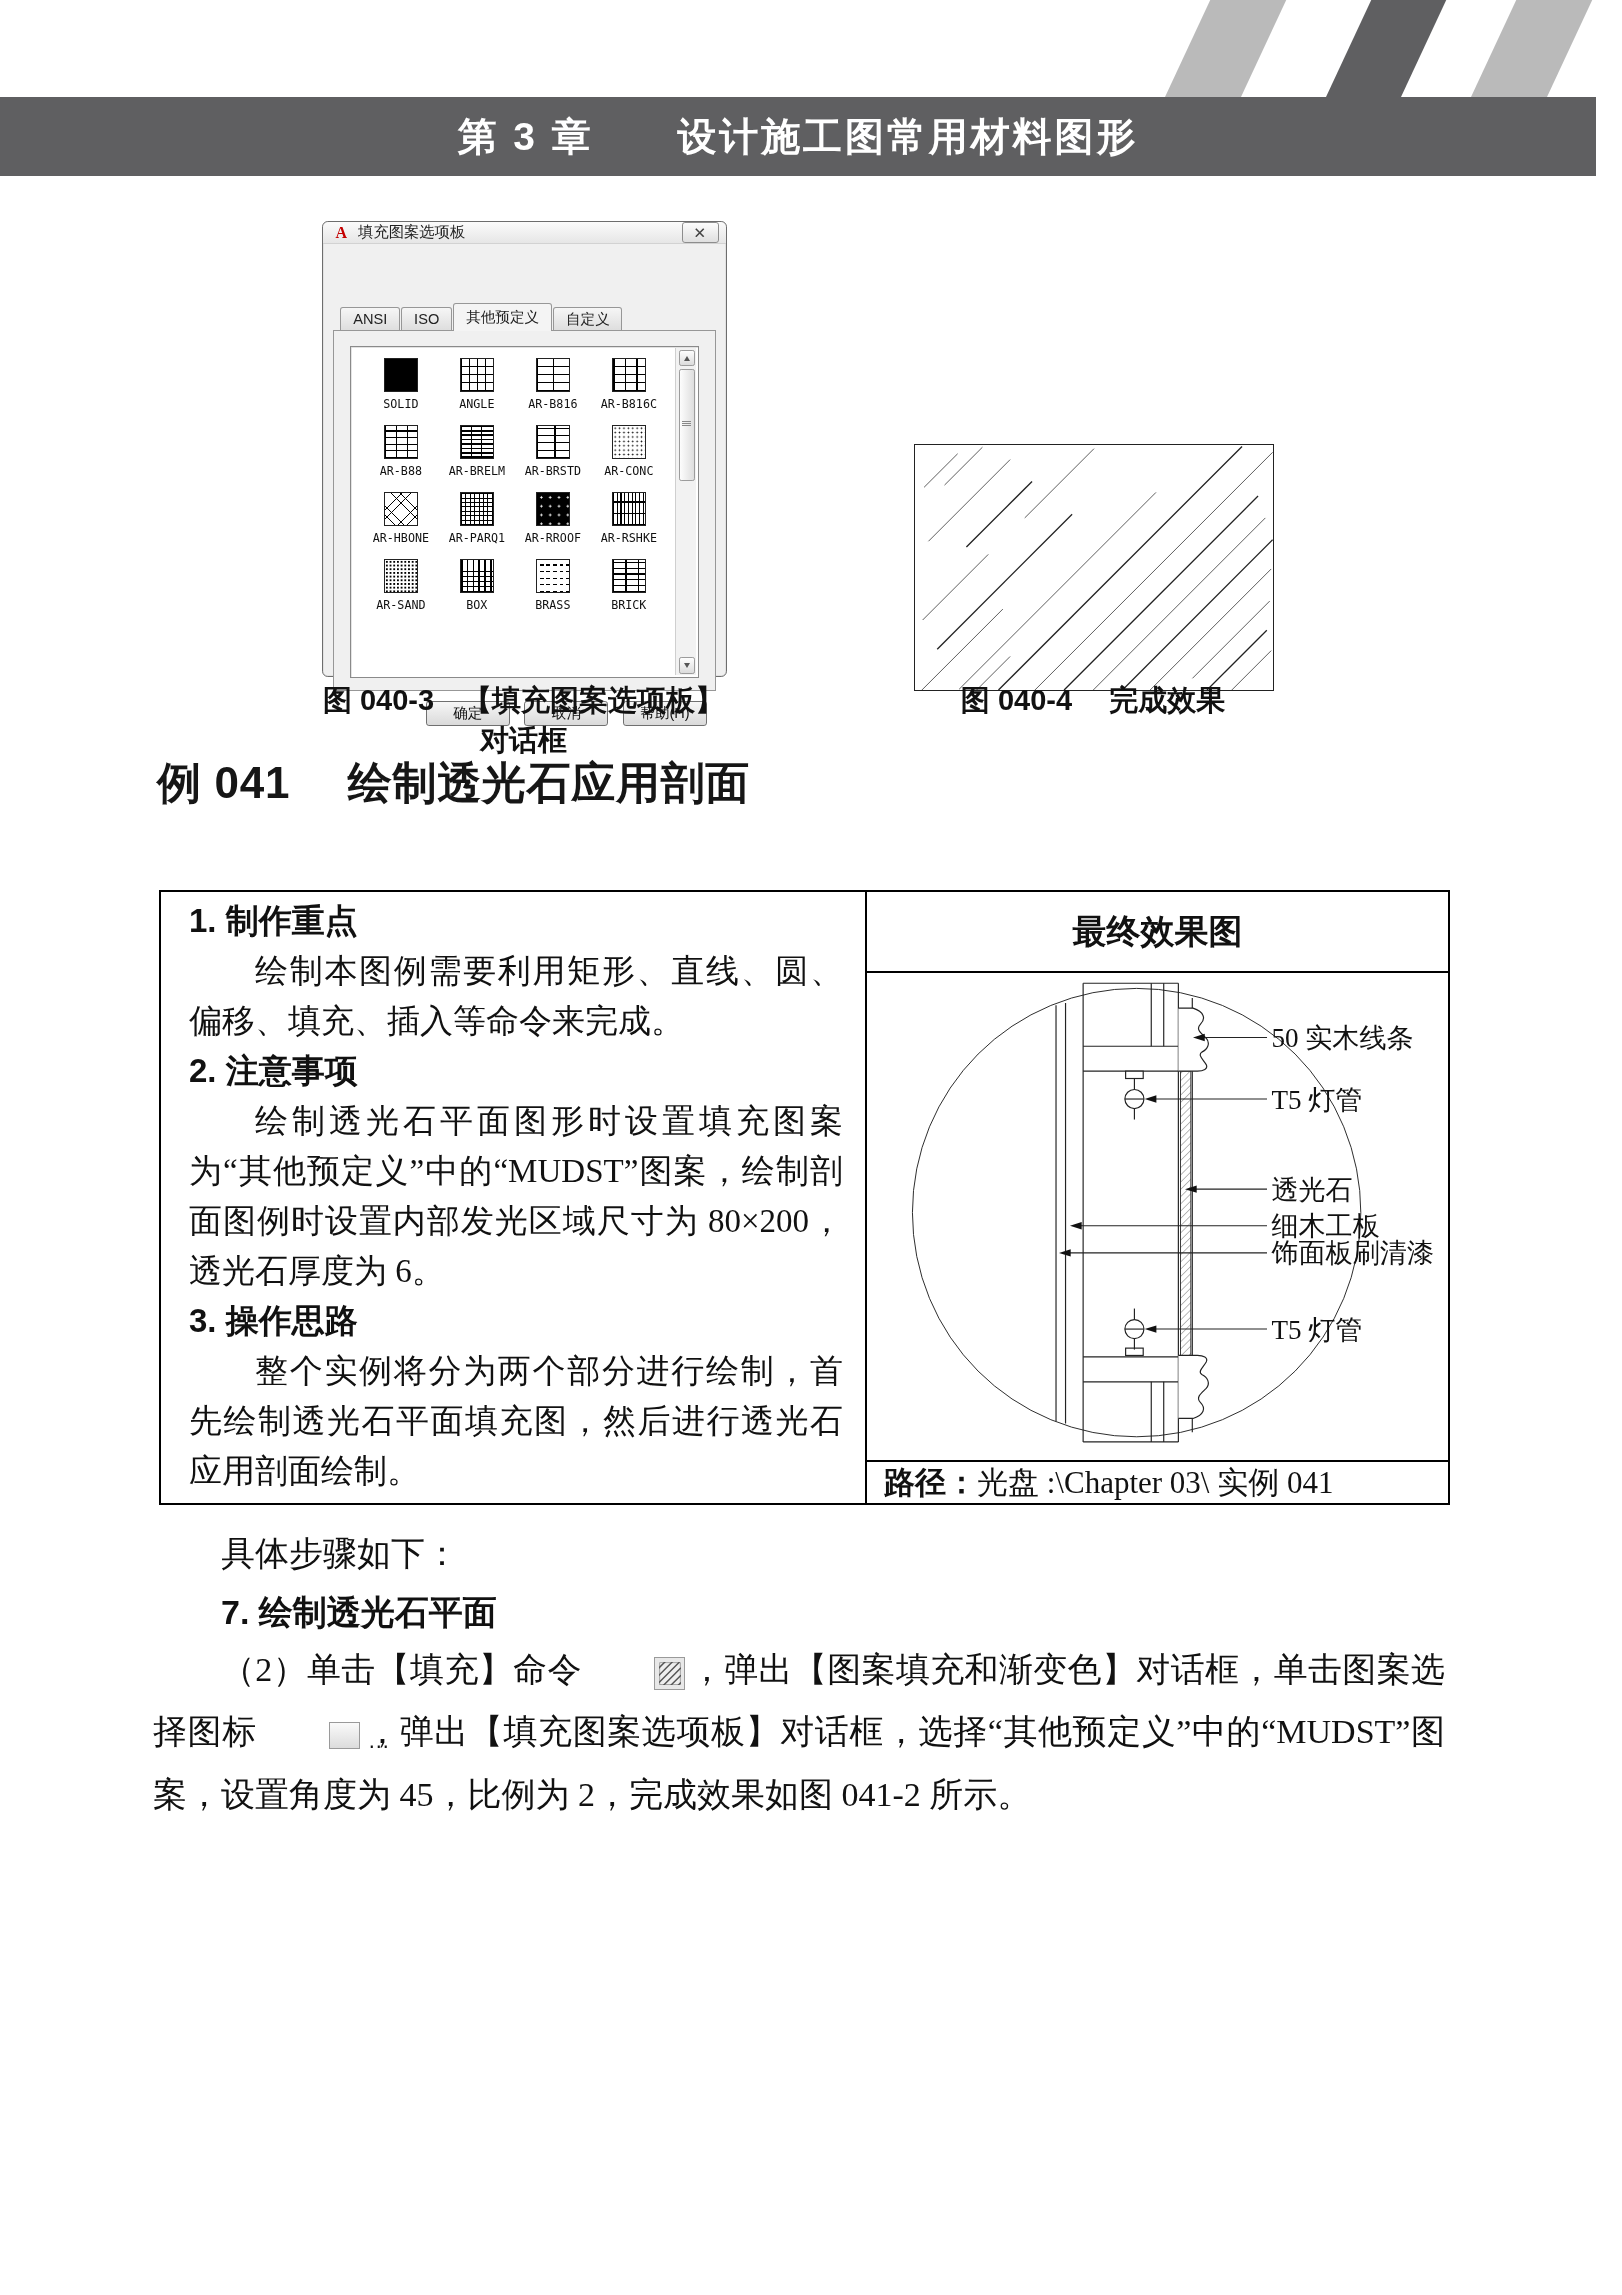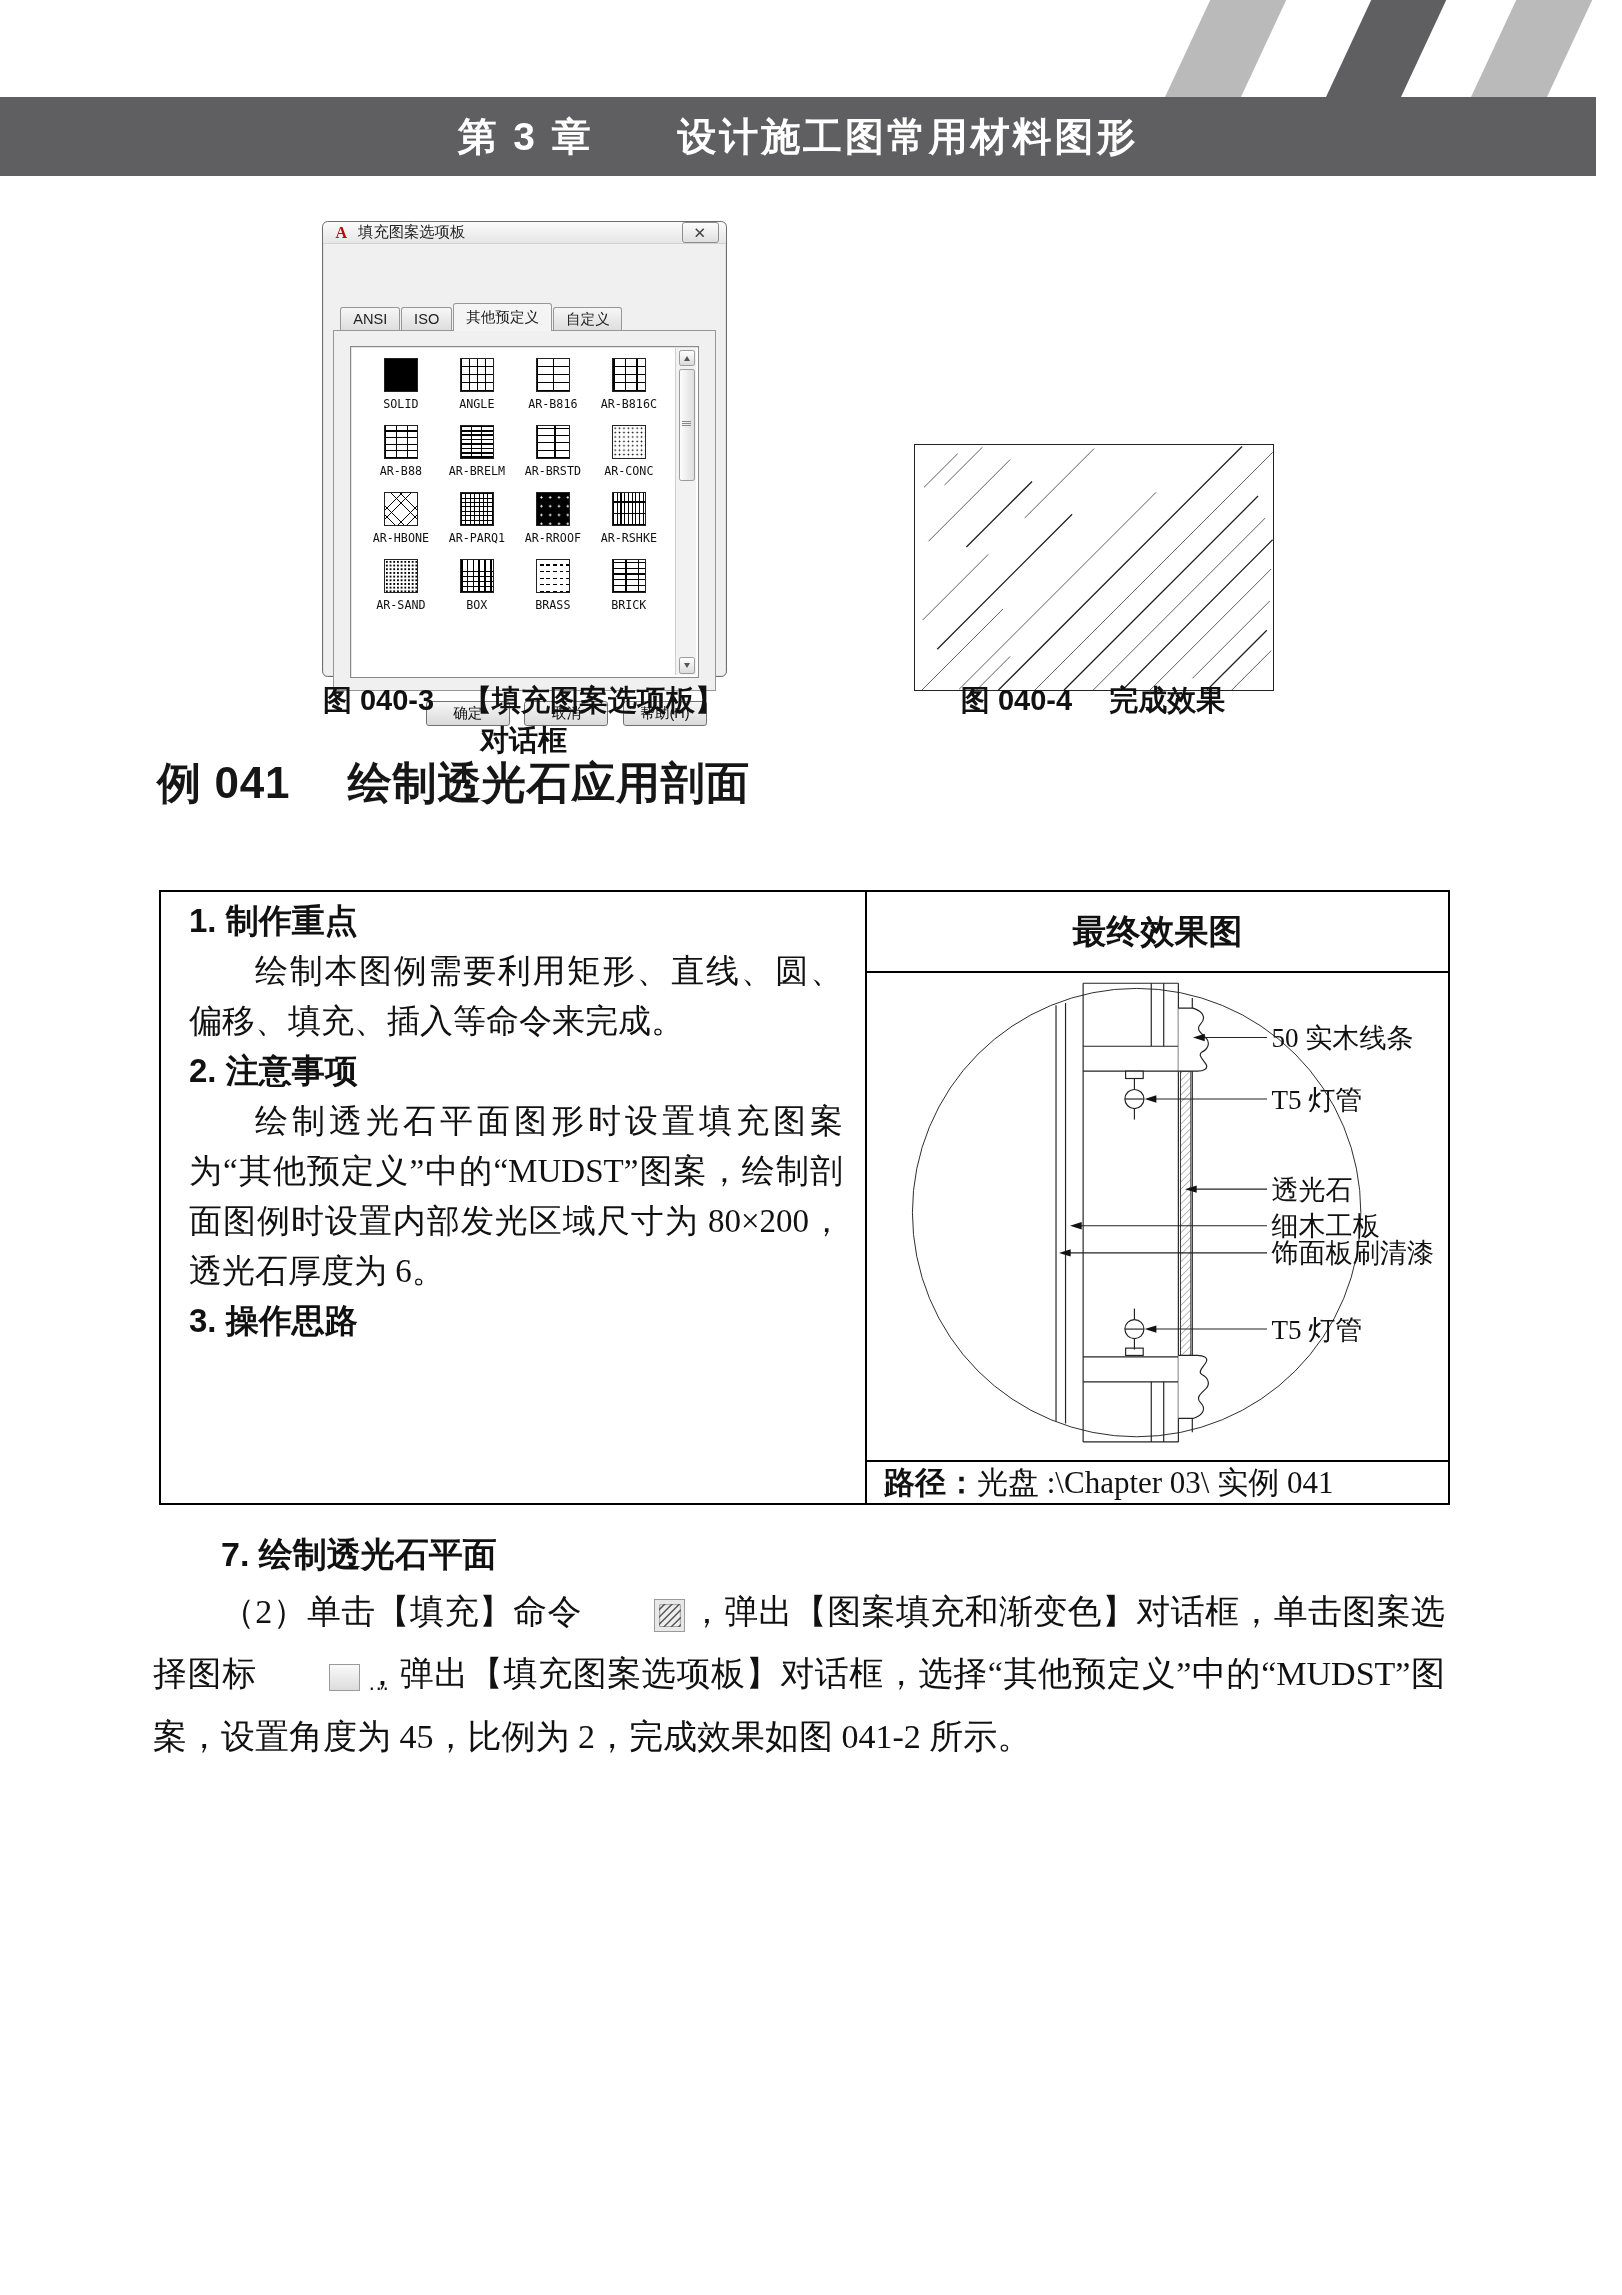--- a/index.html
+++ b/index.html
@@ -282,20 +282,21 @@
 
   <div class="section-title">例 041　 绘制透光石应用剖面</div>
 
   <div class="info-table">
     <div class="it-left" id="table-left">
         <div class="h">1. 制作重点</div>
         <div class="p">绘制本图例需要利用矩形、直线、圆、偏移、填充、插入等命令来完成。</div>
         <div class="h">2. 注意事项</div>
         <div class="p">绘制透光石平面图形时设置填充图案为“其他预定义”中的“MUDST”图案，绘制剖面图例时设置内部发光区域尺寸为 80×200，透光石厚度为 6。</div>
         <div class="h">3. 操作思路</div>
+        <div class="p">整个实例将分为两个部分进行绘制，首先绘制透光石平面填充图，然后进行透光石应用剖面绘制。</div>
       </div>
     <div class="it-right">
       <div class="it-rheader">最终效果图</div>
       <div class="it-drawing">
         <svg id="detail-svg" viewBox="0 0 793 656" preserveAspectRatio="xMidYMid meet">
           <defs>
             <pattern id="hp" width="7" height="7" patternUnits="userSpaceOnUse" patternTransform="rotate(45)">
               <line x1="0" y1="0" x2="0" y2="7" stroke="#444" stroke-width="1"></line>
             </pattern>
           </defs>
@@ -356,20 +357,21 @@
         </svg>
       </div>
       <div class="it-path">
         <span class="lab">路径：</span>
         <span class="val">光盘 :\Chapter 03\ 实例 041</span>
       </div>
     </div>
   </div>
 
   <div class="steps" id="steps">
+      <div class="line">具体步骤如下：</div>
       <div class="hline">7. 绘制透光石平面</div>
       <div class="para"><span>（2）单击【填充】命令</span><span class="inline-icon"><span class="icon-frame" style="width:29px;height:31px;">
             <svg width="22" height="23.4" viewBox="0 0 30 32">
               <rect x="1" y="1" width="28" height="30" fill="#eee" stroke="#888"></rect>
               <path d="M-2,10 L12,-4 M-2,20 L22,-4 M-2,30 L28,0 M4,34 L30,8 M14,34 L30,18 M24,34 L30,28" stroke="#555" stroke-width="2" fill="none"></path>
             </svg>
           </span></span><span>，弹出【图案填充和渐变色】对话框，单击图案选择图标</span><span class="inline-icon"><span class="ellipsis-btn">…</span></span><span>，弹出【填充图案选项板】对话框，选择“其他预定义”中的“MUDST”图案，设置角度为 45，比例为 2，完成效果如图 041-2 所示。</span></div>
     </div>
 
 

